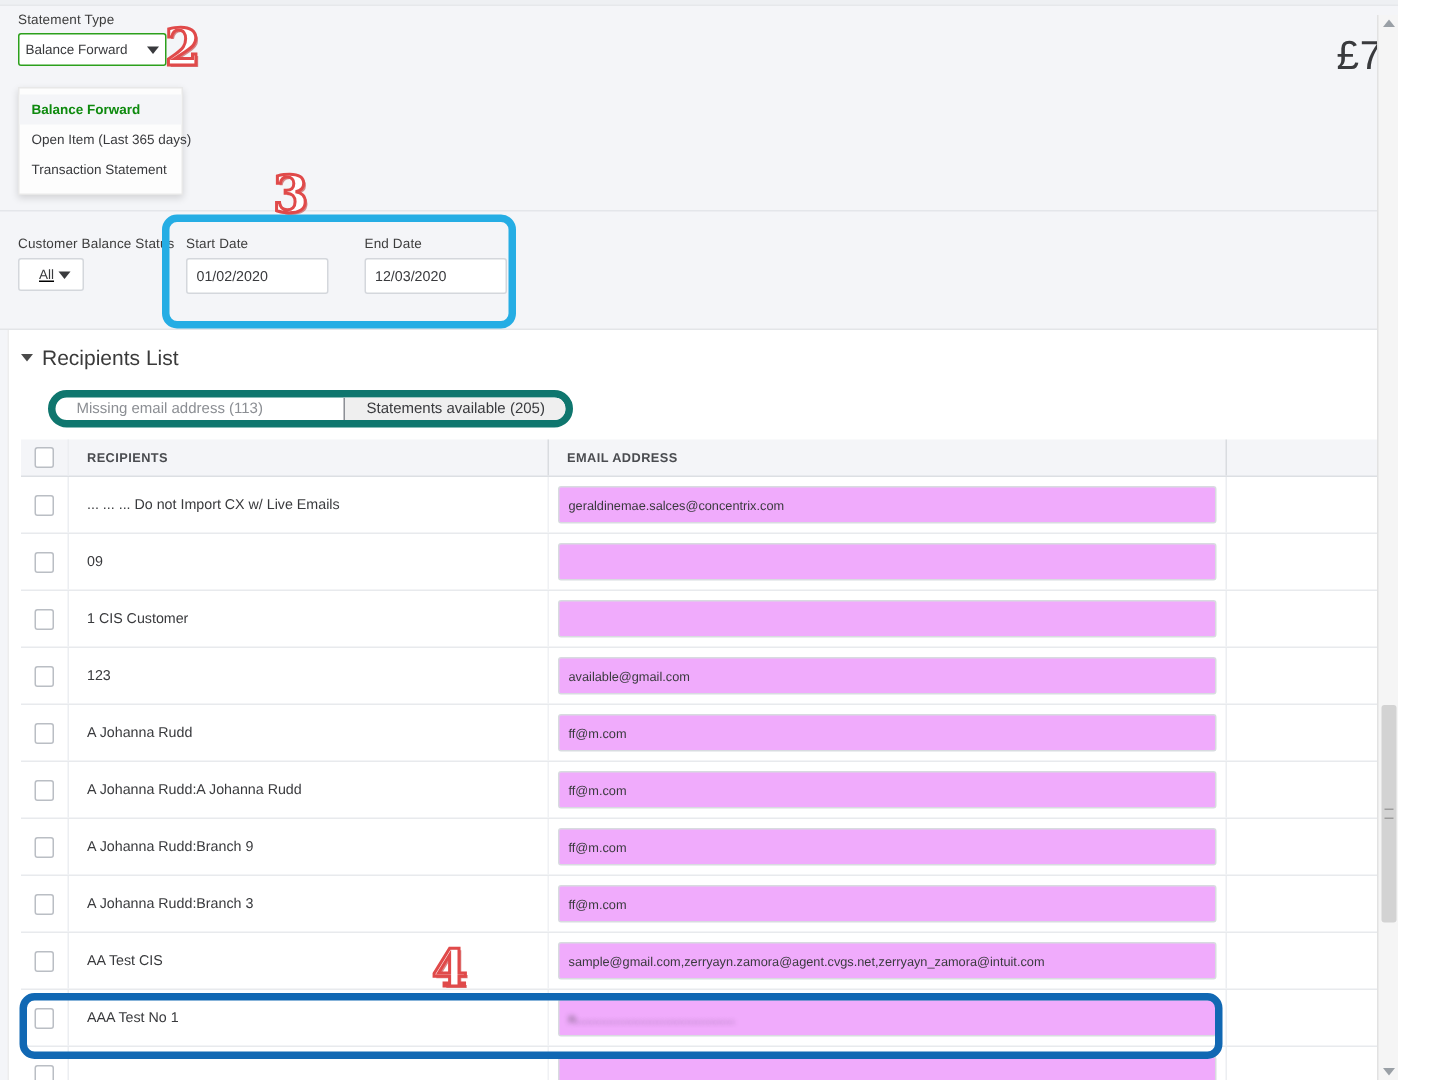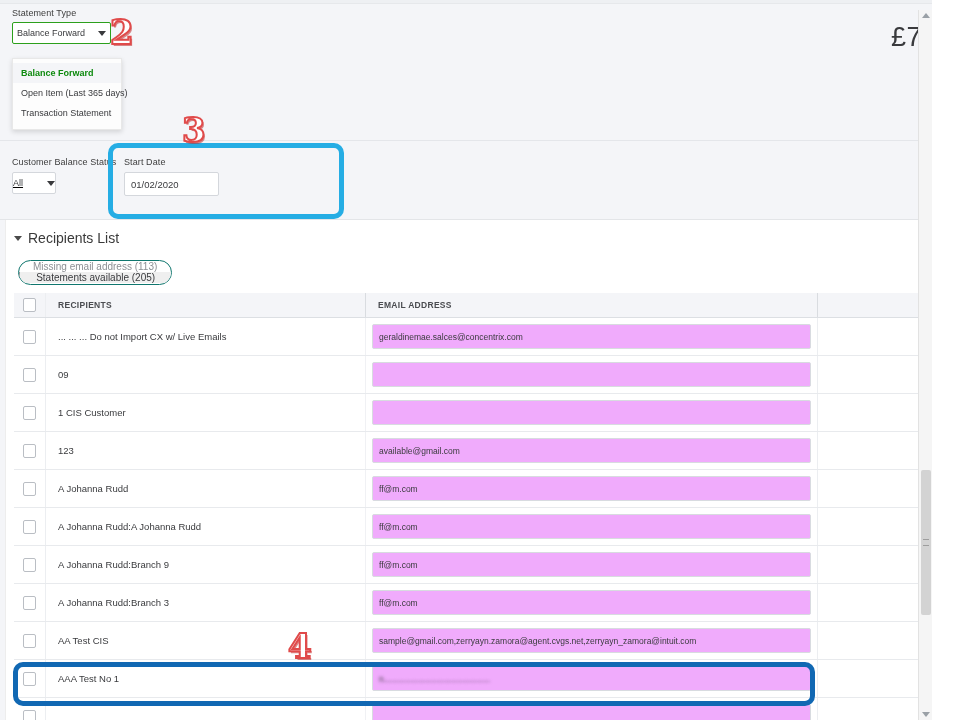--- a/index.html
+++ b/index.html
@@ -92,21 +92,21 @@
 
   
   .cbs-wrap { position: absolute; left: 12px; top: 157px; }
   .small-select {
     margin-top: 5px;
     width: 44px; height: 22px;
     background: #ffffff;
     border: 1px solid #d4d7dc;
     border-radius: 2px;
     display: flex; align-items: center;
-    padding: 0 0;
+    padding: 0 13px;
     text-decoration: underline;
   }
   .small-select .sel-val { font-size: 9px; color: #393a3d; flex: 1; }
 
   
   .date-wrap { position: absolute; top: 157px; }
   .date-input {
     margin-top: 5px;
     width: 95px; height: 24px;
     background: #ffffff;
@@ -137,40 +137,40 @@
   .tri-down {
     width: 0; height: 0;
     border-left: 4px solid transparent;
     border-right: 4px solid transparent;
     border-top: 5px solid #4a4a4a;
   }
   .recip-title { font-size: 14px; color: #3a3a3a; }
 
   .pill-group {
     position: absolute;
-    left: 18px; top: 260px;
+    left: 32px; top: 260px;
     display: flex;
     height: 25px;
-    border: 1px solid #0f766e;
+    border: 5px solid #0f766e;
     border-radius: 13px;
     overflow: hidden;
     background: #ffffff;
-    flex-direction: column;
   }
   .pill {
     display: flex; align-items: center; justify-content: center;
     font-size: 10px;
     padding: 0 14px;
     color: #8c8f94;
     white-space: nowrap;
   }
   .pill.active {
     background: #efefef;
     color: #393a3d;
     border-left: 1px solid #8d9096;
+    margin-left: 40px;
   }
 
   
   .table {
     position: absolute;
     left: 14px; top: 293px;
     width: 930px;
   }
   .trow {
     position: relative;
@@ -332,20 +332,24 @@
         <span class="sel-val">All</span>
         <span class="caret"></span>
       </div>
     </div>
 
     <div class="date-wrap" style="left:124px;">
       <div class="field-label">Start Date</div>
       <div class="date-input">01/02/2020</div>
     </div>
 
+    <div class="date-wrap" style="left:243px;">
+      <div class="field-label">End Date</div>
+      <div class="date-input">12/03/2020</div>
+    </div>
 
     <div class="amount">£7,</div>
   </div>
 
   <div class="dropdown">
     <div class="dd-item selected">Balance Forward</div>
     <div class="dd-item">Open Item (Last 365 days)</div>
     <div class="dd-item">Transaction Statement</div>
   </div>
 

